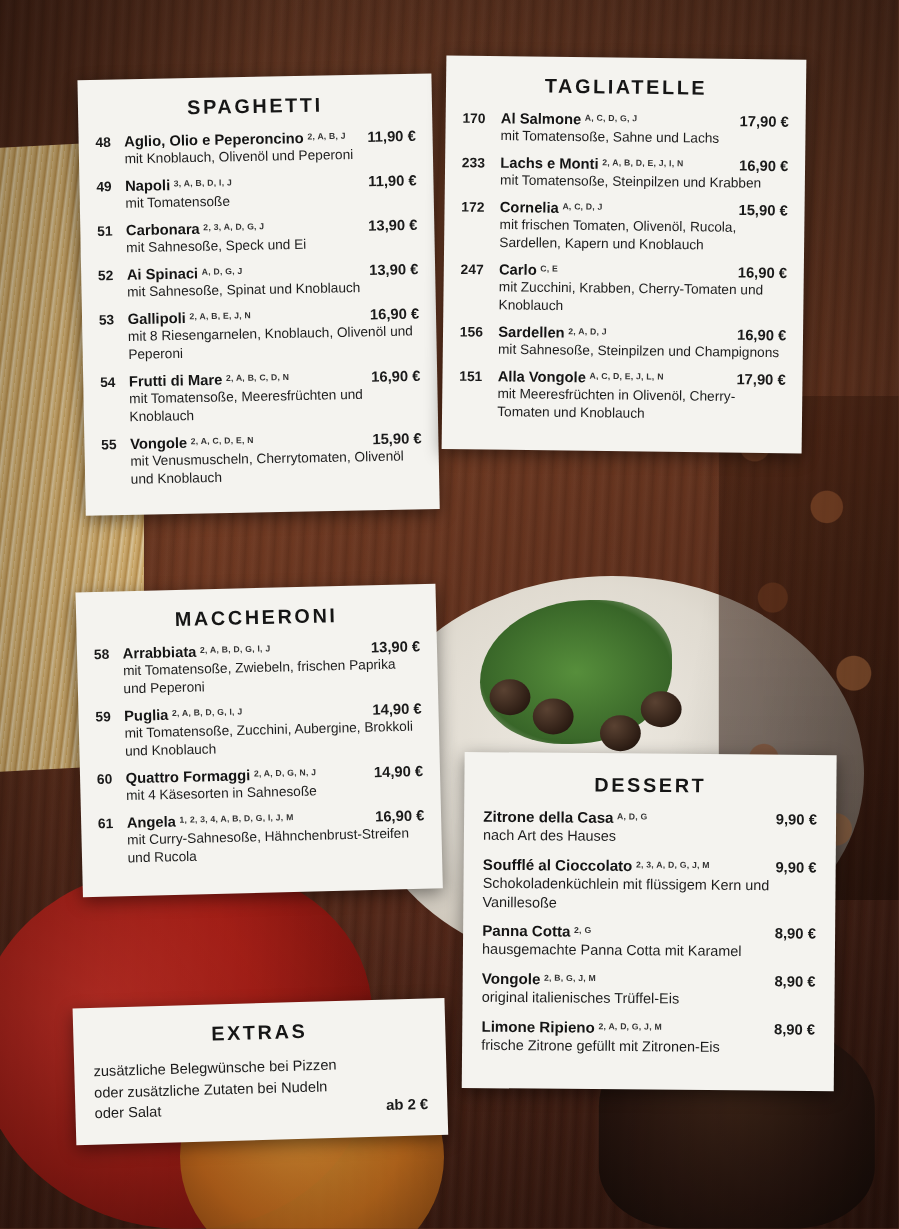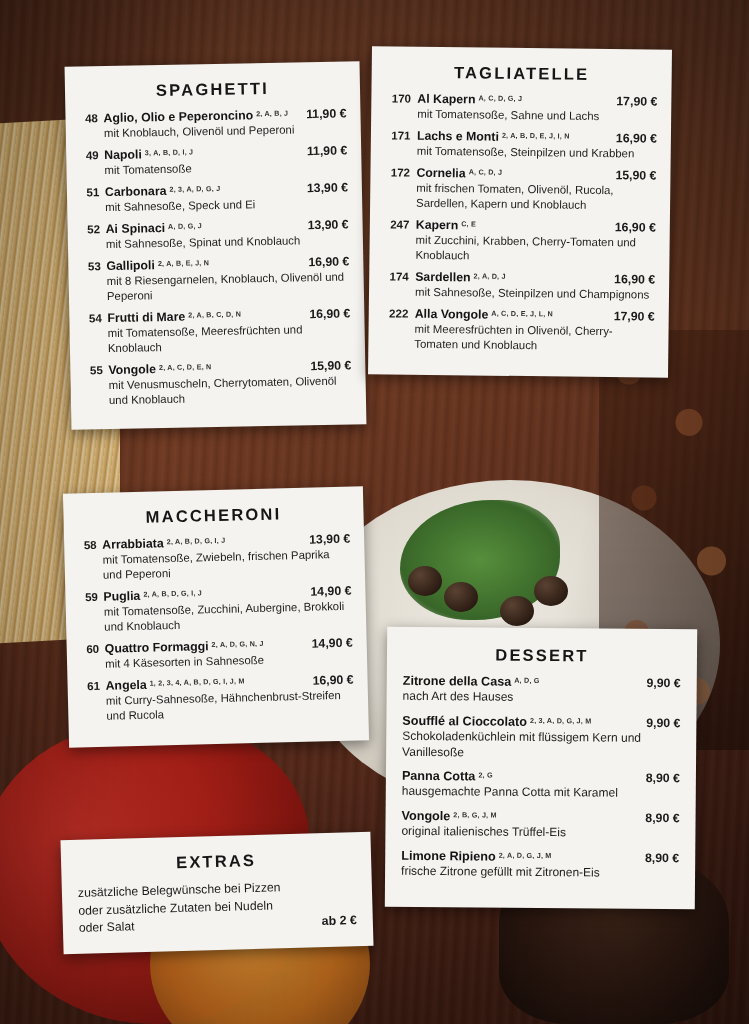--- a/index.html
+++ b/index.html
@@ -129,21 +129,20 @@
     display: flex;
     align-items: baseline;
     width: 100%;
   }
   .num {
     width: 24px;
     flex: 0 0 24px;
     font-size: 11.5px;
     font-weight: 700;
     color: #1a1a1a;
-    text-align: center;
   }
   .num-wide {
     width: 32px;
     flex: 0 0 32px;
   }
   .nm {
     font-weight: 700;
     font-size: 12.3px;
     color: #141414;
     white-space: nowrap;
@@ -311,70 +310,70 @@
   </div>
 </div>
 
 <div class="card" id="card-tagliatelle">
   <div class="card-title">TAGLIATELLE</div>
   <div class="items">
 
     <div class="item">
       <div class="item-head">
         <span class="num num-wide">170</span>
-        <span class="nm">Al Kapern</span>
+        <span class="nm">Al Salmone</span>
         <span class="alg">A, C, D, G, J</span>
         <span class="price">17,90 €</span>
       </div>
       <div class="desc">mit Tomatensoße, Sahne und Lachs</div>
     </div>
 
     <div class="item">
       <div class="item-head">
-        <span class="num num-wide">171</span>
+        <span class="num num-wide">233</span>
         <span class="nm">Lachs e Monti</span>
         <span class="alg">2, A, B, D, E, J, I, N</span>
         <span class="price">16,90 €</span>
       </div>
       <div class="desc">mit Tomatensoße, Steinpilzen und Krabben</div>
     </div>
 
     <div class="item">
       <div class="item-head">
         <span class="num num-wide">172</span>
         <span class="nm">Cornelia</span>
         <span class="alg">A, C, D, J</span>
         <span class="price">15,90 €</span>
       </div>
       <div class="desc">mit frischen Tomaten, Olivenöl, Rucola, Sardellen, Kapern und Knoblauch</div>
     </div>
 
     <div class="item">
       <div class="item-head">
         <span class="num num-wide">247</span>
-        <span class="nm">Kapern</span>
+        <span class="nm">Carlo</span>
         <span class="alg">C, E</span>
         <span class="price">16,90 €</span>
       </div>
       <div class="desc">mit Zucchini, Krabben, Cherry-Tomaten und Knoblauch</div>
     </div>
 
     <div class="item">
       <div class="item-head">
-        <span class="num num-wide">174</span>
+        <span class="num num-wide">156</span>
         <span class="nm">Sardellen</span>
         <span class="alg">2, A, D, J</span>
         <span class="price">16,90 €</span>
       </div>
       <div class="desc">mit Sahnesoße, Steinpilzen und Champignons</div>
     </div>
 
     <div class="item">
       <div class="item-head">
-        <span class="num num-wide">222</span>
+        <span class="num num-wide">151</span>
         <span class="nm">Alla Vongole</span>
         <span class="alg">A, C, D, E, J, L, N</span>
         <span class="price">17,90 €</span>
       </div>
       <div class="desc">mit Meeresfrüchten in Olivenöl, Cherry-Tomaten und Knoblauch</div>
     </div>
 
   </div>
 </div>
 

